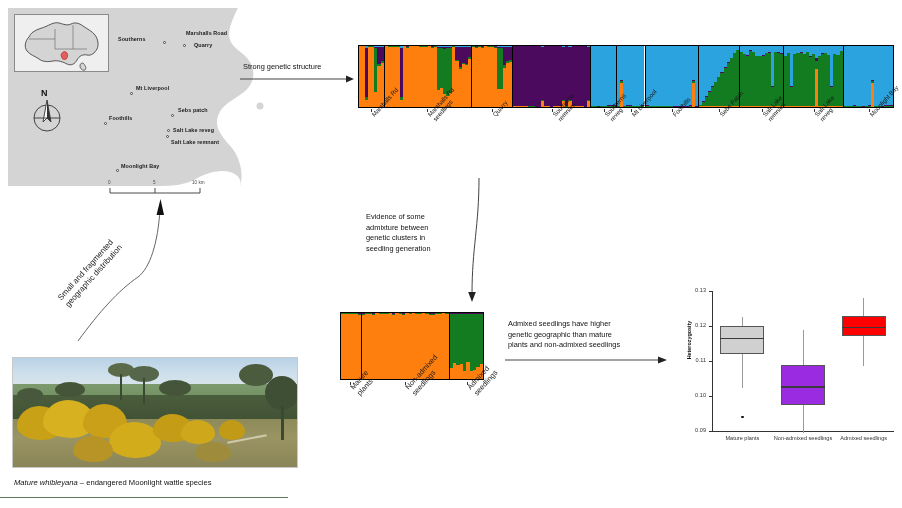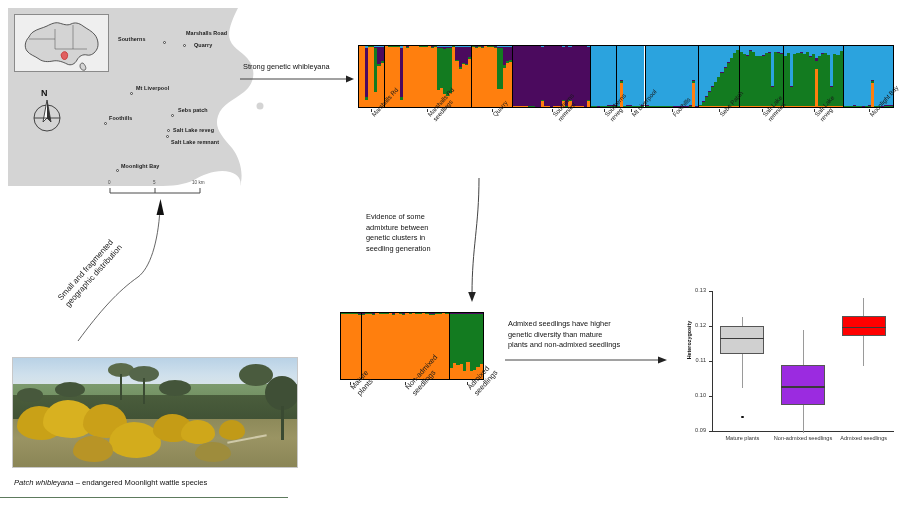--- a/index.html
+++ b/index.html
@@ -191,21 +191,21 @@
   <div class="wattle" style="left:96px;top:64px;width:52px;height:36px;background:#d3ac1c;"></div>
   <div class="wattle" style="left:140px;top:56px;width:40px;height:28px;background:#c59c16;"></div>
   <div class="wattle" style="left:168px;top:62px;width:34px;height:24px;background:#cfa71a;"></div>
   <div class="wattle" style="left:206px;top:62px;width:26px;height:20px;background:#c19a18;"></div>
   <div class="wattle" style="left:60px;top:78px;width:40px;height:26px;background:#b89426;"></div>
   <div class="wattle" style="left:182px;top:84px;width:36px;height:20px;background:#9e8c3c;"></div>
   <div class="trunk" style="left:214px;top:80px;width:40px;height:2px;background:#cfc9a8;transform:rotate(-11deg);"></div>
 </div>
 
 <div class="fig" id="photo-caption">
-  <i>Patch whibleyana</i><span> – endangered Moonlight wattle species</span>
+  <i>Mature whibleyana</i><span> – endangered Moonlight wattle species</span>
 </div>
 <div class="fig" id="caption-rule"></div>
 
 <div class="fig struct" id="struct1">
     <div class="pop" style="flex: 8 0 0px;">
       <div class="bar" style="flex: 1 0 0px;">
         <div style="height: 99.9638%; background: rgb(255, 127, 14);"></div>
       </div>
       <div class="bar" style="flex: 1 0 0px;">
         <div style="height: 99.8084%; background: rgb(255, 127, 14);"></div>
@@ -1487,37 +1487,37 @@
       <div class="bp-box" style="left: 169.667px; top: 31.2px; width: 44px; height: 20.3px; background: rgb(255, 0, 0);"></div>
       <div class="bp-med" style="left: 169.667px; top: 42.05px; width: 44px;"></div>
     </div>
   <div id="bp-xlabels">
       <div class="bp-xlab" style="left: 40px; width: 60.6667px;">Mature plants</div>
       <div class="bp-xlab" style="left: 100.667px; width: 60.6667px;">Non-admixed seedlings</div>
       <div class="bp-xlab" style="left: 161.333px; width: 60.6667px;">Admixed seedlings</div>
     </div>
 </div>
 
-<div class="fig anno" id="anno1">Strong genetic whibleyana</div>
+<div class="fig anno" id="anno1">Strong genetic structure</div>
 <svg class="fig" style="left:238px;top:74px;" width="122" height="14">
   <path d="M2,5 L108,5" stroke="#444" stroke-width="1" fill="none"></path>
   <path d="M108,1.5 L116,5 L108,8.5 Z" fill="#222"></path>
 </svg>
 
 <div class="fig anno" id="anno2">Evidence of some
 admixture between
 genetic clusters in
 seedling generation</div>
 <svg class="fig" style="left:462px;top:176px;" width="26" height="130">
   <path d="M17,2 C17,50 10,72 10,118" stroke="#444" stroke-width="1" fill="none"></path>
   <path d="M6.2,116 L10,126 L13.8,116 Z" fill="#222"></path>
 </svg>
 
 <div class="fig anno" id="anno3">Admixed seedlings have higher
-genetic diversity than mature
+genetic geographic than mature
 plants and non-admixed seedlings</div>
 <svg class="fig" style="left:503px;top:355px;" width="170" height="14">
   <path d="M2,5 L155,5" stroke="#444" stroke-width="1" fill="none"></path>
   <path d="M155,1.5 L164,5 L155,8.5 Z" fill="#222"></path>
 </svg>
 
 <svg class="fig" style="left:60px;top:195px;" width="130" height="150">
   <path d="M18,146 C40,116 58,96 78,82 C90,73 98,48 100,14" stroke="#555" stroke-width="0.9" fill="none"></path>
   <path d="M96.5,20 L100.5,4 L104,20 Z" fill="#111"></path>
 </svg>

